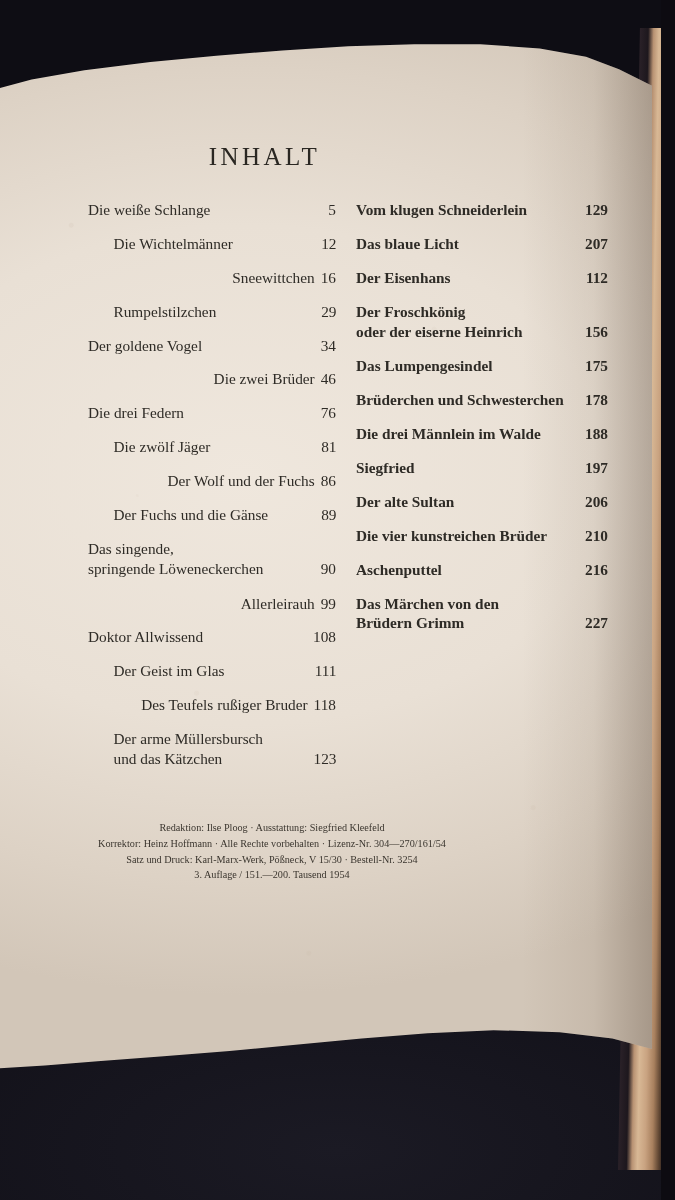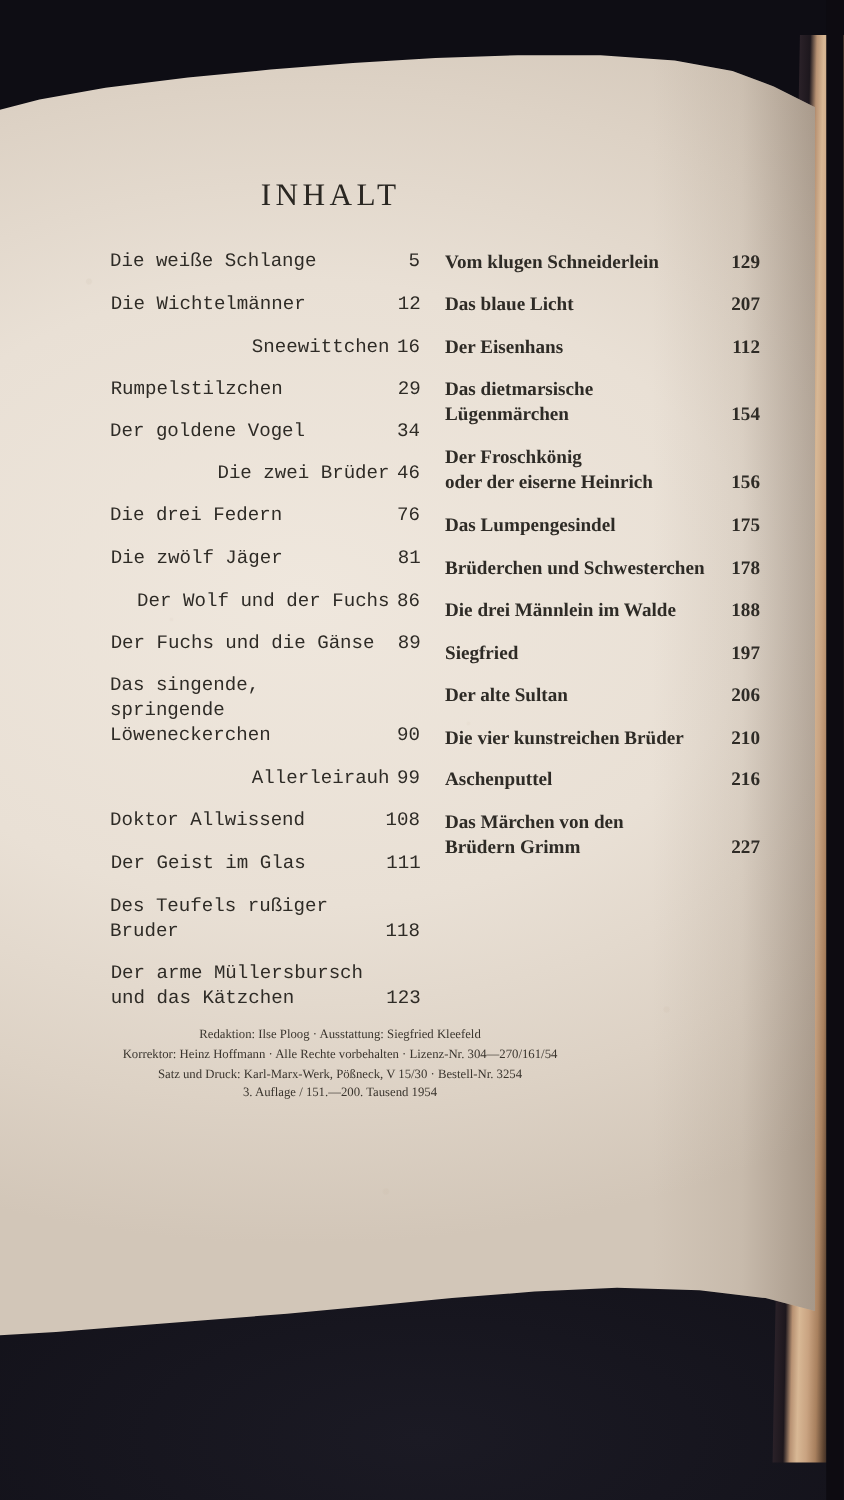--- a/index.html
+++ b/index.html
@@ -106,21 +106,21 @@
   }
 
   .toc {
     position: absolute;
     left: 96px;
     top: 162px;
     width: 520px;
     display: flex;
     gap: 20px;
   }
-  .col { width: 248px; font-family: Liberation Mono, monospace; }
+  .col { width: 248px; }
   .col-right { width: 252px; font-weight: bold; }
 
   .entry {
     display: flex;
     align-items: flex-end;
     justify-content: space-between;
     margin-bottom: 14px;
     line-height: 1.30;
   }
   .entry .title {
@@ -131,21 +131,21 @@
   .entry .title .l2 { display: block; }
   .entry .pageno {
     font-size: 15.3px;
     color: #2e2b26;
     white-space: nowrap;
     flex: 0 0 auto;
   }
   .entry.multi { margin-bottom: 15px; }
 
   
-  .col .entry:nth-child(2n) { transform: translateX(.5px); }
+  .col .entry:nth-child(2n) { transform: translateX(.5px); margin-left: 25px; }
   .col .entry:nth-child(3n) { transform: translateY(.4px); justify-content: flex-end; }
 
   
   .colophon {
     position: absolute;
     left: 0;
     top: 782px;
     width: 560px;
     text-align: center;
     font-size: 10.2px;
@@ -277,24 +277,20 @@
         <div class="entry">
           <span class="title">Das blaue Licht</span>
           <span class="pageno">207</span>
         </div>
 
         <div class="entry">
           <span class="title">Der Eisenhans</span>
           <span class="pageno">112</span>
         </div>
 
-        <div class="entry multi">
-          <span class="title"><span>Das dietmarsische</span><span class="l2">Lügenmärchen</span></span>
-          <span class="pageno">154</span>
-        </div>
 
         <div class="entry multi">
           <span class="title"><span>Der Froschkönig</span><span class="l2">oder der eiserne Heinrich</span></span>
           <span class="pageno">156</span>
         </div>
 
 
         <div class="entry">
           <span class="title">Das Lumpengesindel</span>
           <span class="pageno">175</span>

